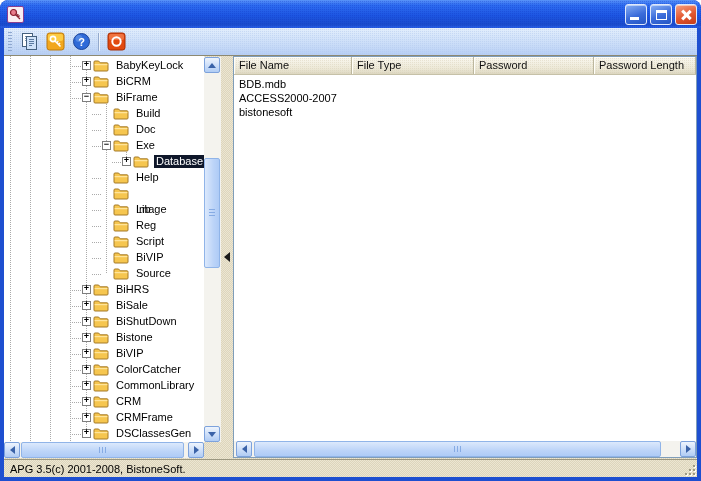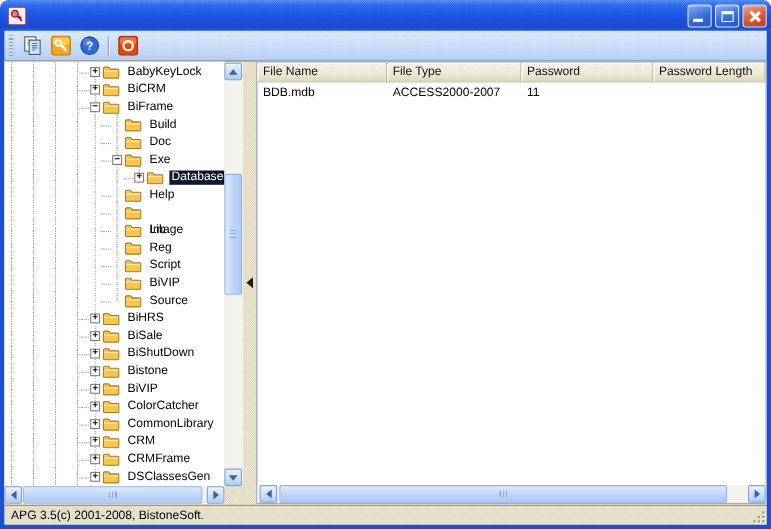--- a/index.html
+++ b/index.html
@@ -86,21 +86,21 @@
 
   
   .listpane{position:absolute;left:233px;top:56px;width:464px;height:402px;background:#fff;border:1px solid #7f9db9;}
   .lheader{position:absolute;left:0;top:0;right:0;height:18px;display:flex;
     background:
       linear-gradient(45deg, rgba(214,207,182,.45) 25%, transparent 25% 75%, rgba(214,207,182,.45) 75%),
       linear-gradient(180deg,#faf8f0 0%,#ece8d6 70%,#dcd6c0 100%);
     background-size:2px 2px,100% 100%;border-bottom:1px solid #c6c1a8;}
   .hcell{height:100%;padding:2px 4px 0 5px;border-right:1px solid #bcb79e;box-shadow:inset 1px 1px 0 #fffef8;
     white-space:nowrap;overflow:hidden;color:#111;}
-  .lrow{position:absolute;left:0;right:0;top:19px;height:17px;display:flex;}
+  .lrow{position:absolute;left:0;right:0;top:19px;height:17px;display:flex;flex-direction:column;}
   .lcell{padding:2px 0 0 5px;white-space:nowrap;overflow:hidden;}
 
   
   .statusbar{position:absolute;left:4px;top:459px;width:693px;height:18px;border-top:1px solid #9b9780;
     background:
       linear-gradient(45deg,#ddd5bc 25%,transparent 25% 75%,#ddd5bc 75%),
       linear-gradient(45deg,#ddd5bc 25%,transparent 25% 75%,#ddd5bc 75%),#ece6d2;
     background-position:0 0,1px 1px;background-size:2px 2px;}
   .status-text{position:absolute;left:6px;top:3px;white-space:nowrap;}
   .grip{position:absolute;right:2px;bottom:2px;width:13px;height:13px;}
@@ -411,20 +411,21 @@
     <div class="lheader">
         <div class="hcell" style="width: 118px; flex: 0 0 auto;">File Name</div>
         <div class="hcell" style="width: 122px; flex: 0 0 auto;">File Type</div>
         <div class="hcell" style="width: 120px; flex: 0 0 auto;">Password</div>
         <div class="hcell" style="flex: 1 1 0%;">Password Length</div>
       </div>
     <div>
         <div class="lrow" style="top: 19px;">
           <div class="lcell" style="width: 118px; flex: 0 0 auto;">BDB.mdb</div>
           <div class="lcell" style="width: 122px; flex: 0 0 auto;">ACCESS2000-2007</div>
+          <div class="lcell" style="width: 120px; flex: 0 0 auto;">bistonesoft</div>
           <div class="lcell" style="flex: 1 1 0%;">11</div>
         </div>
       </div>
 
     <div class="sb-track" style="left:0;right:0;bottom:0;height:16px">
       <div class="sb-btn" style="left:2px;top:0">
           <i class="tri left"></i>
         </div>
       <div class="thumb-h" style="left:20px;width:407px"></div>
       <div class="sb-btn" style="right:0;top:0">

